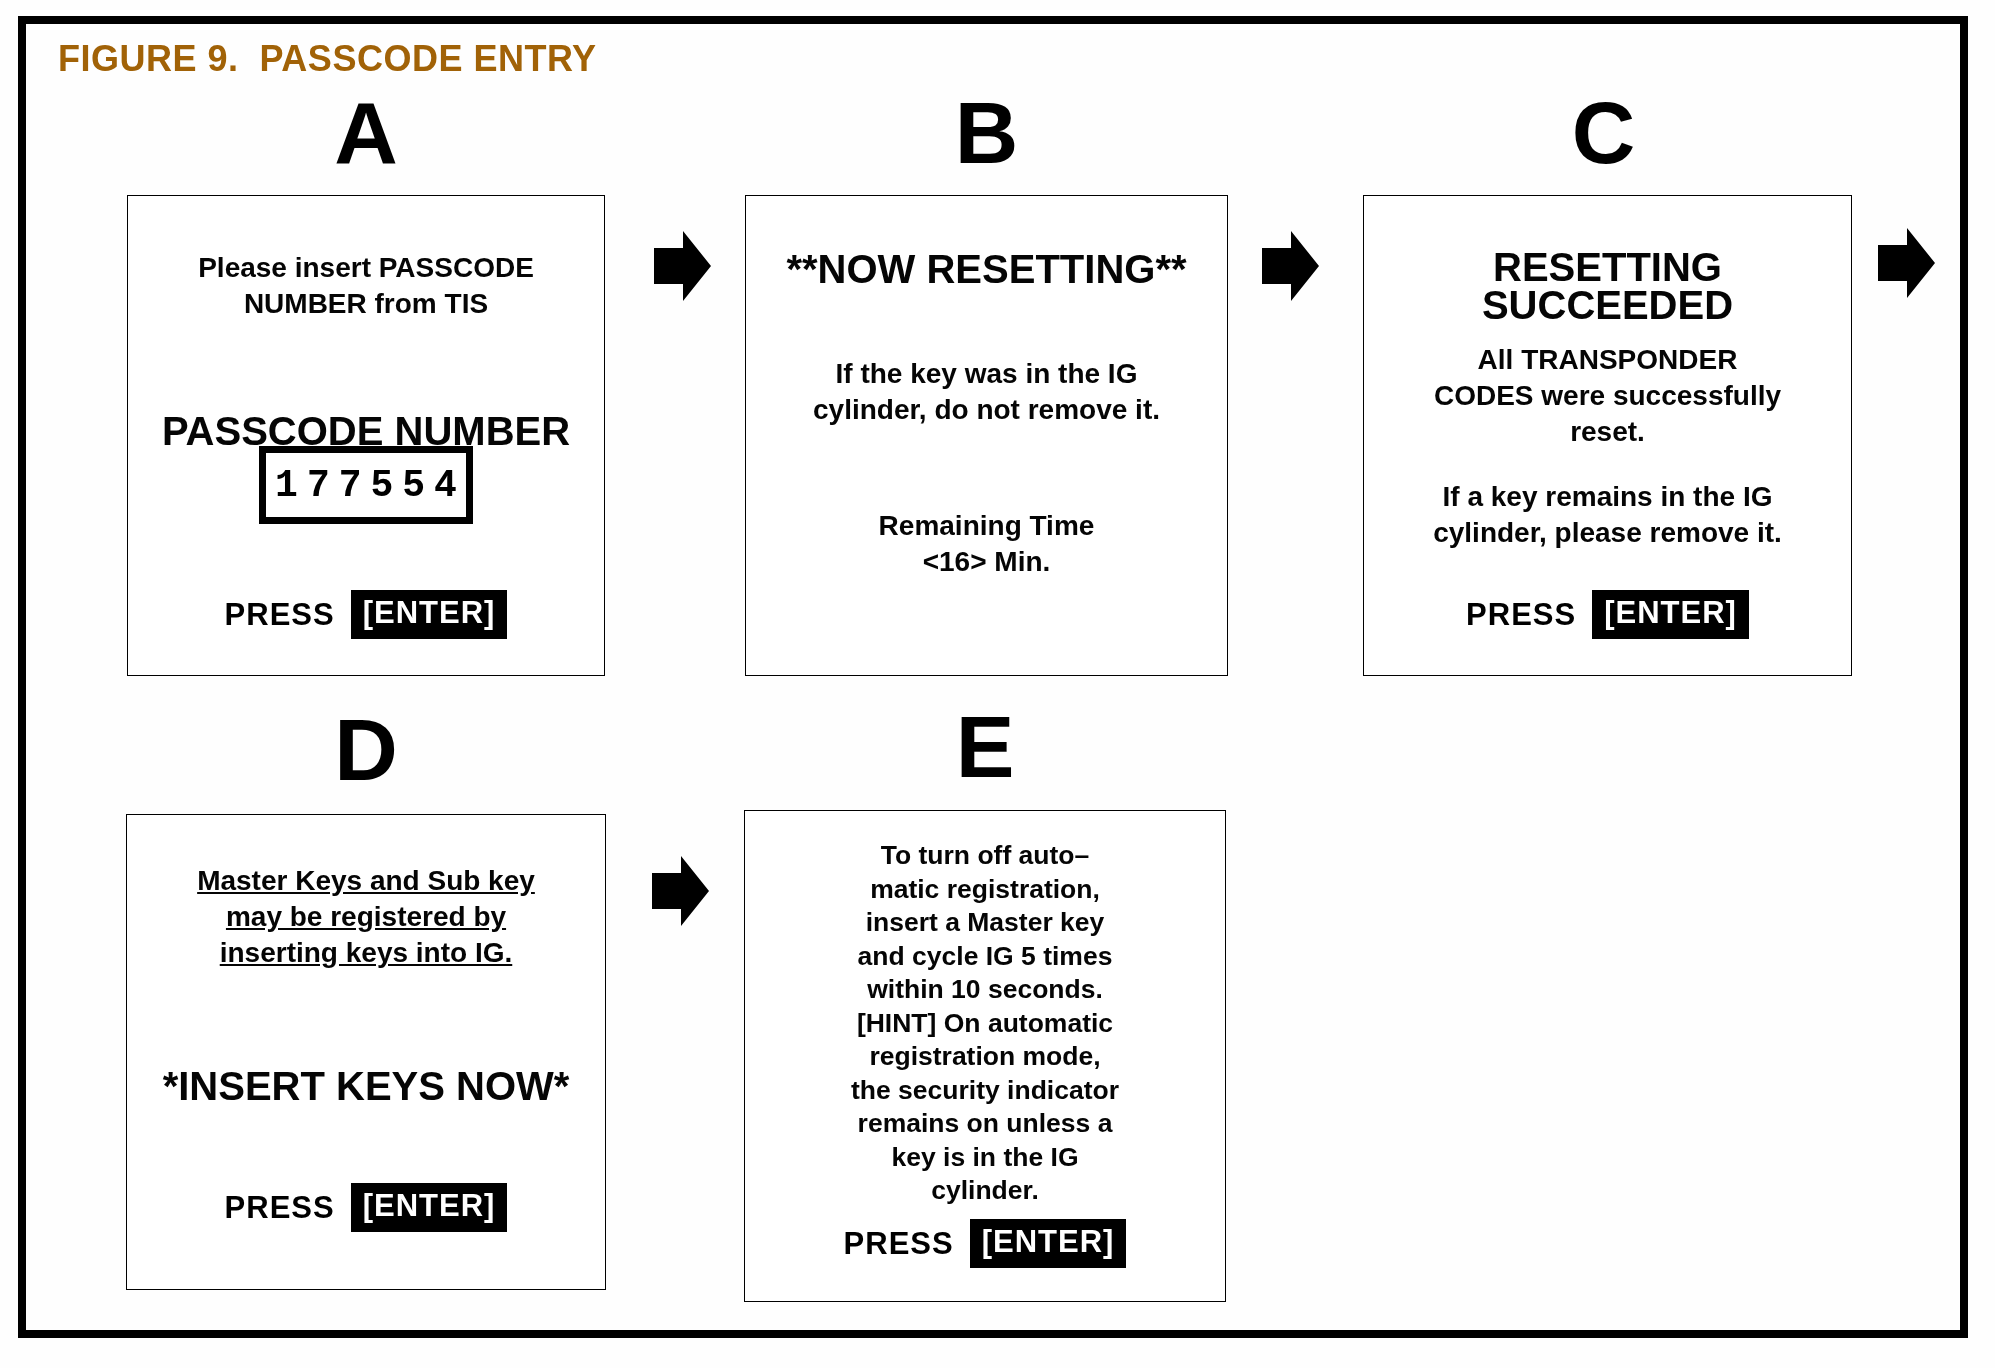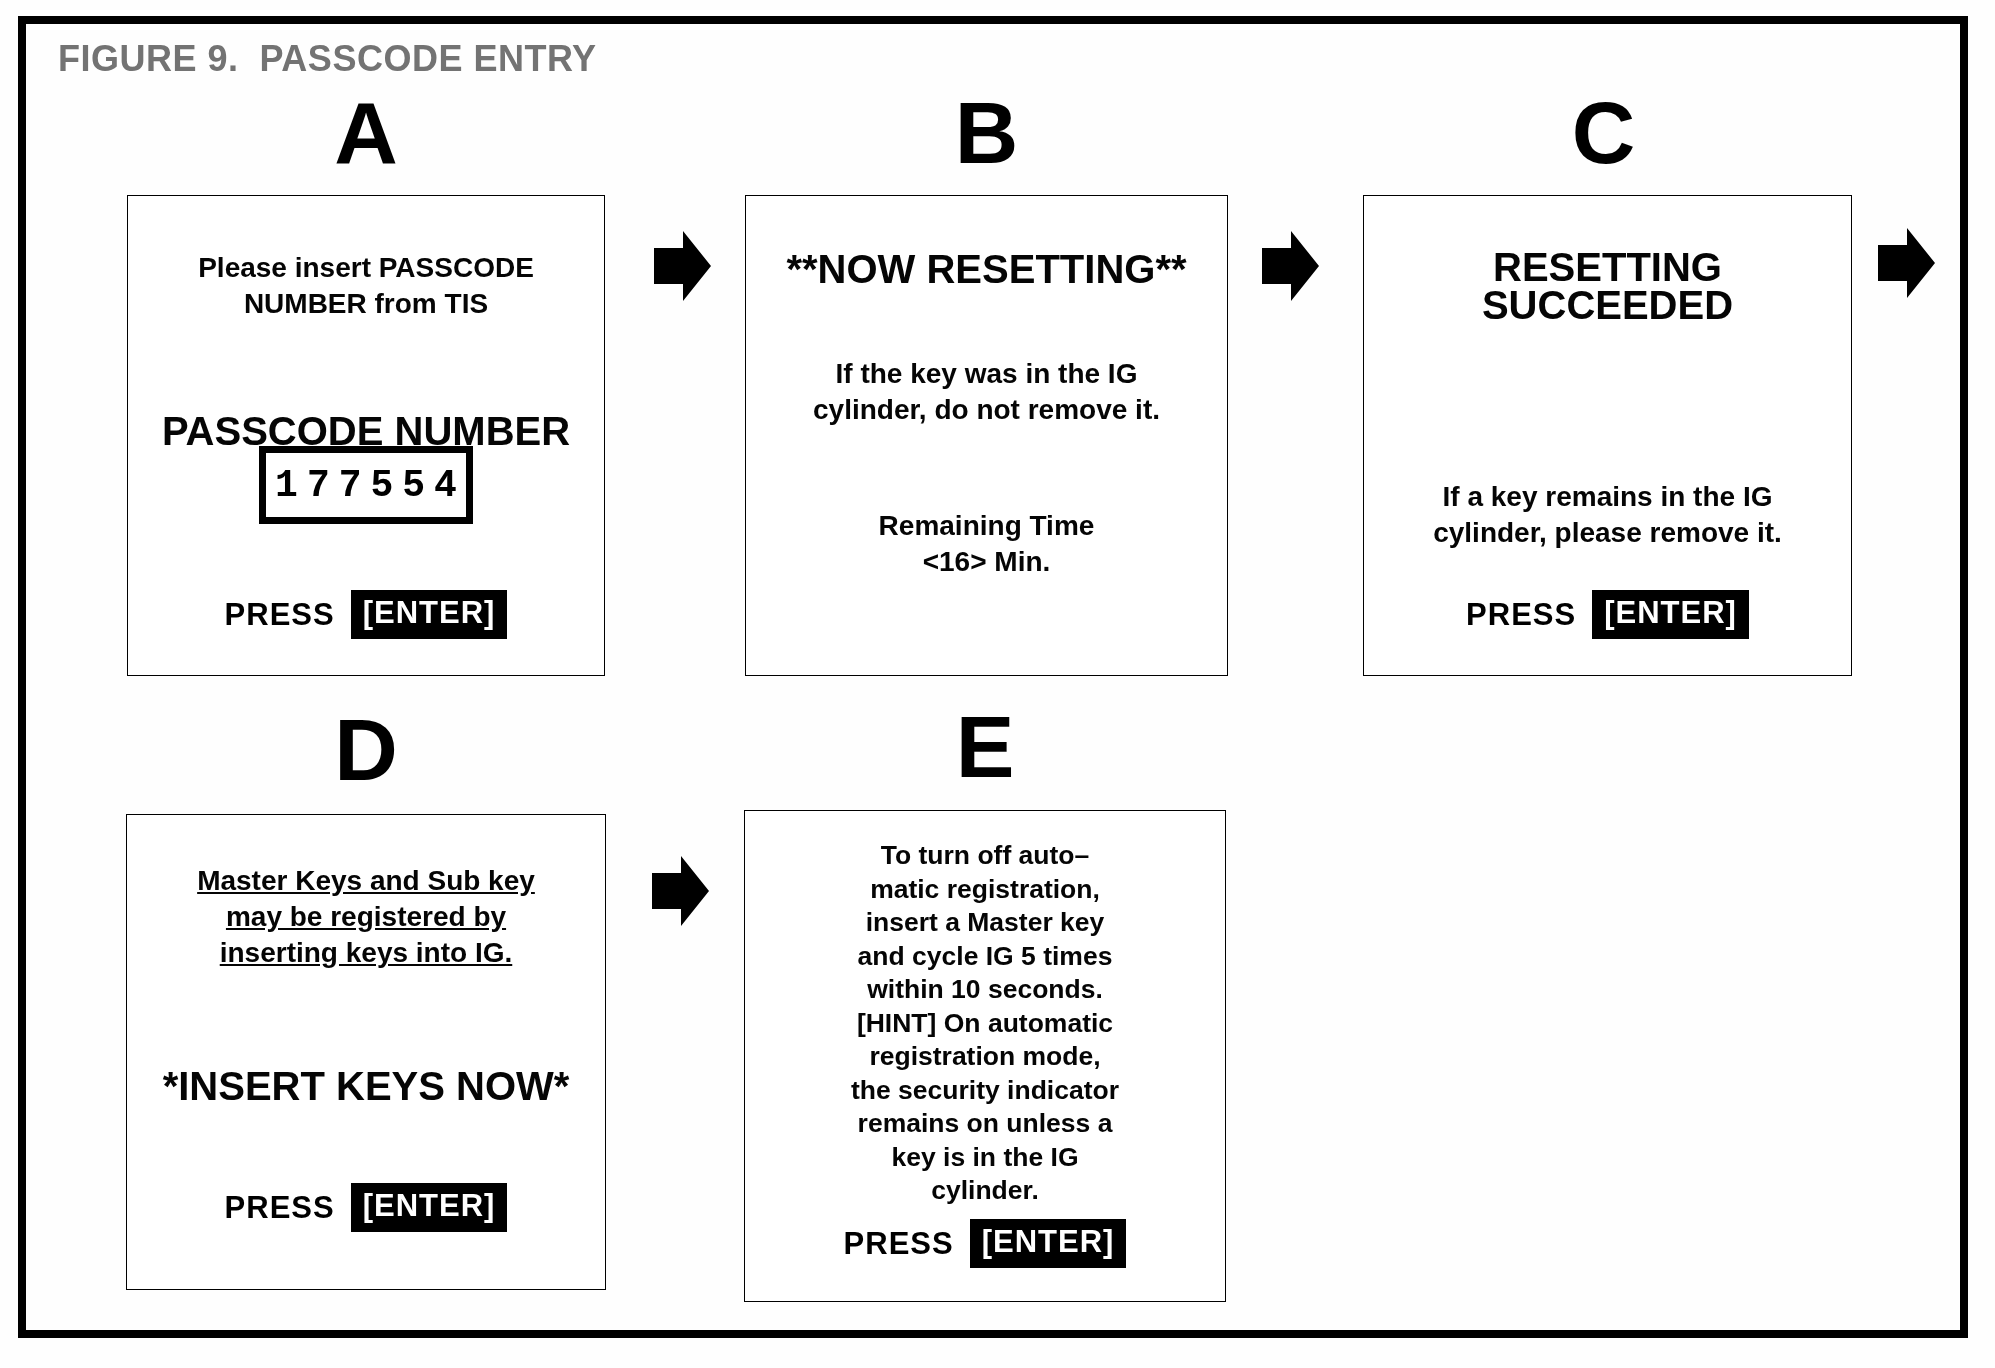--- a/index.html
+++ b/index.html
@@ -105,21 +105,21 @@
 
   .flow-arrow { position: absolute; }
 </style>
 </head>
 <body>
 
 <div class="page">
 
   <div class="figure-border"></div>
 
-  <div class="figure-title" style="color:#737373;">FIGURE 9.  PASSCODE ENTRY</div>
+  <div class="figure-title" style="color:#a16207;">FIGURE 9.  PASSCODE ENTRY</div>
 
   <div class="step-letter" style="left:127px; top:83px; width:478px;">A</div>
   <div class="step-letter" style="left:745px; top:83px; width:483px;">B</div>
   <div class="step-letter" style="left:1363px; top:83px; width:481px;">C</div>
   <div class="step-letter" style="left:126px; top:700px; width:480px;">D</div>
   <div class="step-letter" style="left:744px; top:697px; width:482px;">E</div>
 
   <div class="screen-box" style="left:127px; top:195px; width:478px; height:481px;">
     <div class="scr-text t28" style="top:54px;">Please insert PASSCODE
 NUMBER from TIS</div>
@@ -136,20 +136,23 @@
   <div class="screen-box" style="left:745px; top:195px; width:483px; height:481px;">
     <div class="scr-text t30" style="top:54px;">**NOW RESETTING**</div>
     <div class="scr-text t28" style="top:160px;">If the key was in the IG
 cylinder, do not remove it.</div>
     <div class="scr-text t28" style="top:312px;">Remaining Time
 &lt;16&gt; Min.</div>
   </div>
 
   <div class="screen-box" style="left:1363px; top:195px; width:489px; height:481px;">
     <div class="scr-text t30" style="top:52px;">RESETTING SUCCEEDED</div>
+    <div class="scr-text t28" style="top:146px;">All TRANSPONDER
+CODES were successfully
+reset.</div>
     <div class="scr-text t28" style="top:283px;">If a key remains in the IG
 cylinder, please remove it.</div>
     <div class="press-row" style="top:394px;">
       <span class="press-word">PRESS</span>
       <span class="enter-chip">[ENTER]</span>
     </div>
   </div>
 
   <div class="screen-box" style="left:126px; top:814px; width:480px; height:476px;">
     <div class="scr-text t28" style="top:48px;text-decoration:underline;">Master Keys and Sub key

